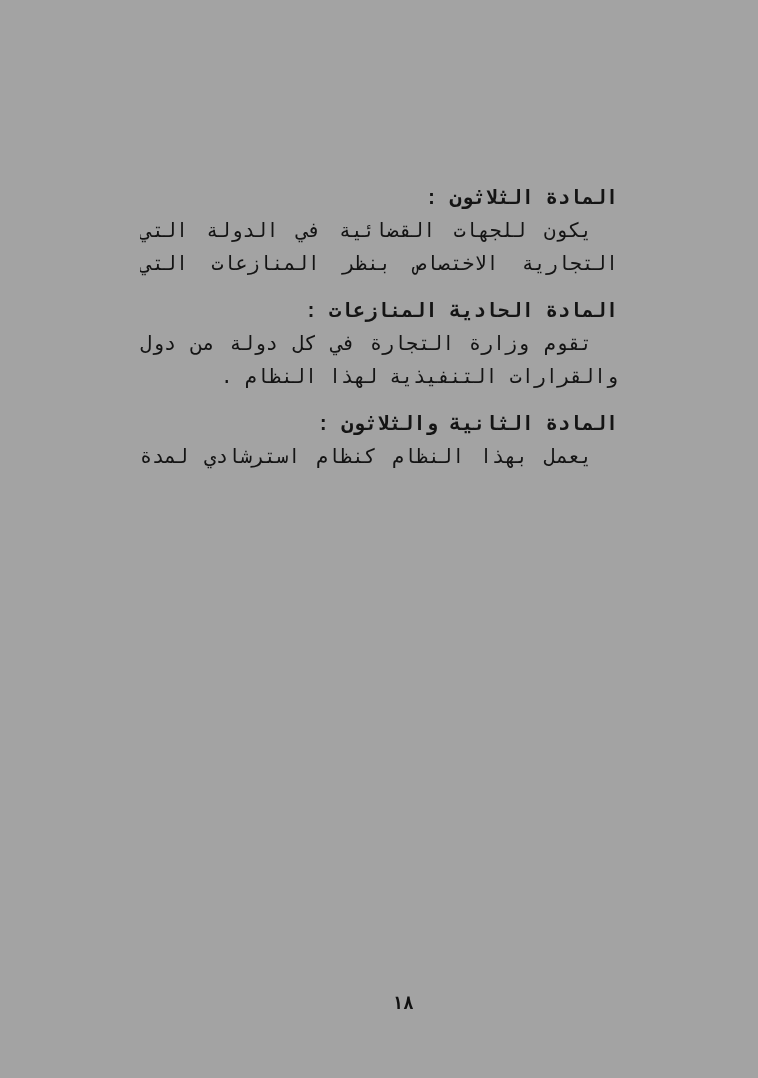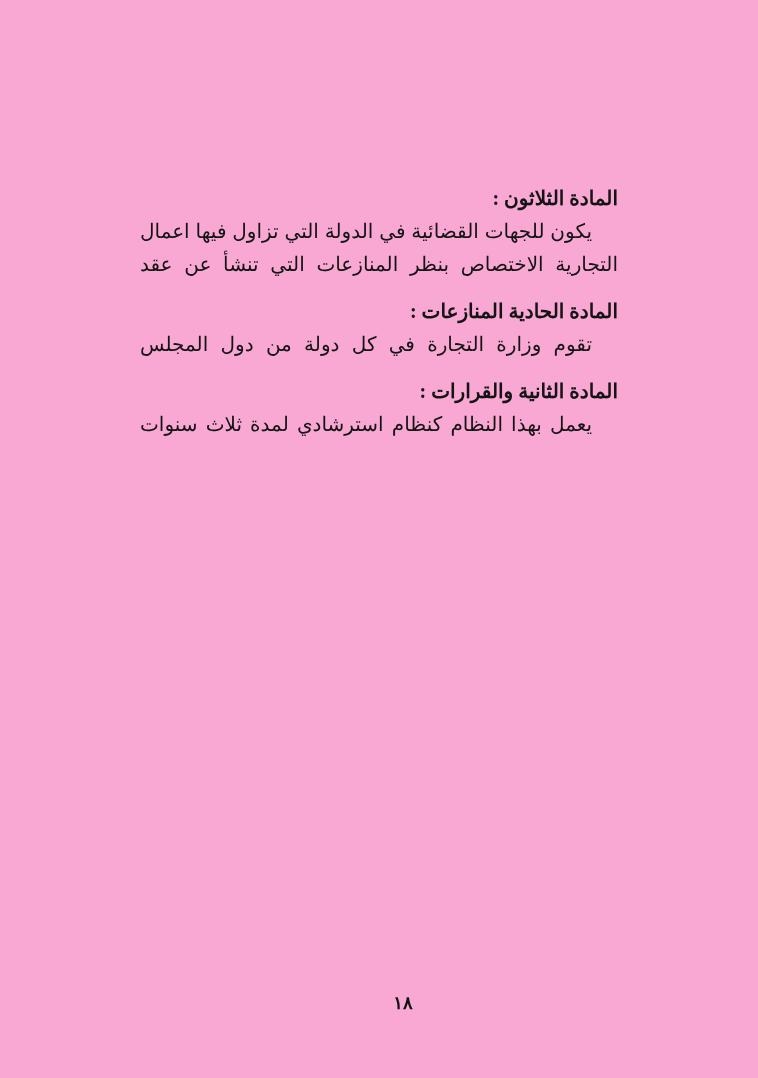--- a/index.html
+++ b/index.html
@@ -4,23 +4,23 @@
 <style>
   html, body {
     margin: 0;
     padding: 0;
     background: #ffffff;
   }
   .doc-page {
     position: relative;
     width: 758px;
     height: 1078px;
-    background: #f9a8d4;
+    background: #a3a3a3;
     overflow: hidden;
-    font-family: Liberation Serif, serif;
+    font-family: Liberation Mono, monospace;
     color: #141414;
   }
   .content {
     position: absolute;
     top: 182px;
     right: 140px;
     width: 478px;
     direction: rtl;
     font-size: 20px;
     line-height: 33px;
@@ -71,24 +71,25 @@
 
     <section class="article">
       <h2 class="article-heading">المادة الثلاثون :</h2>
       <p class="line first">يكون للجهات القضائية في الدولة التي تزاول فيها اعمال الوكالة</p>
       <p class="line">التجارية الاختصاص بنظر المنازعات التي تنشأ عن عقد الوكالة .</p>
     </section>
 
     <section class="article">
       <h2 class="article-heading">المادة الحادية المنازعات :</h2>
       <p class="line first">تقوم وزارة التجارة في كل دولة من دول المجلس باصدار اللوائح</p>
+      <p class="line short">والقرارات التنفيذية لهذا النظام .</p>
     </section>
 
     <section class="article">
-      <h2 class="article-heading">المادة الثانية والقرارات :</h2>
+      <h2 class="article-heading">المادة الثانية والثلاثون :</h2>
       <p class="line first">يعمل بهذا النظام كنظام استرشادي لمدة ثلاث سنوات ثم ينظر</p>
     </section>
 
   </main>
 
   <footer class="page-number">١٨</footer>
 
 </div>
 
 </body></html>

